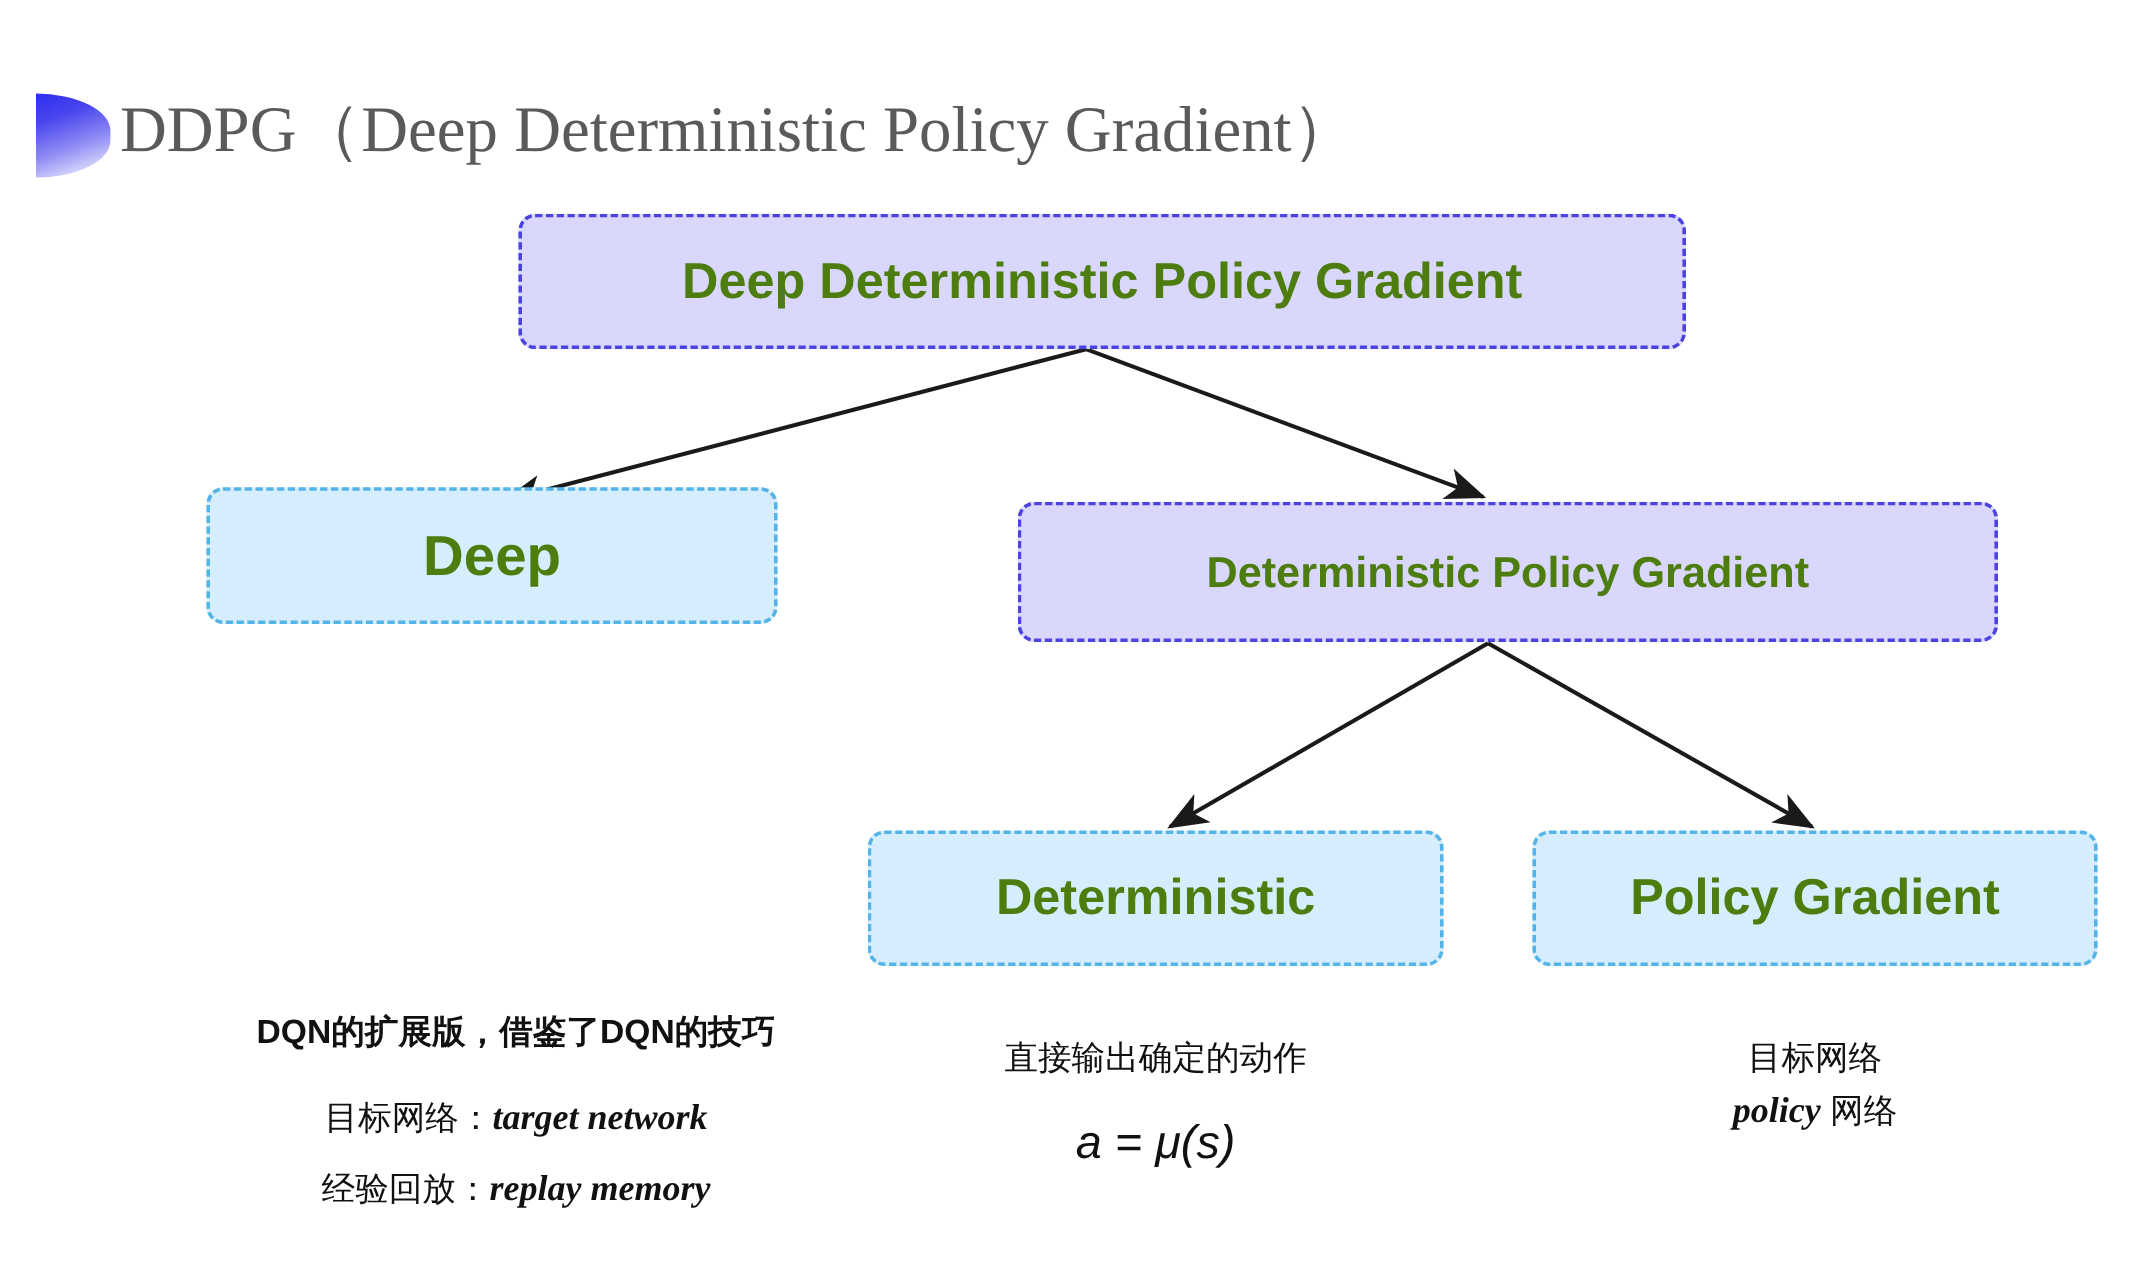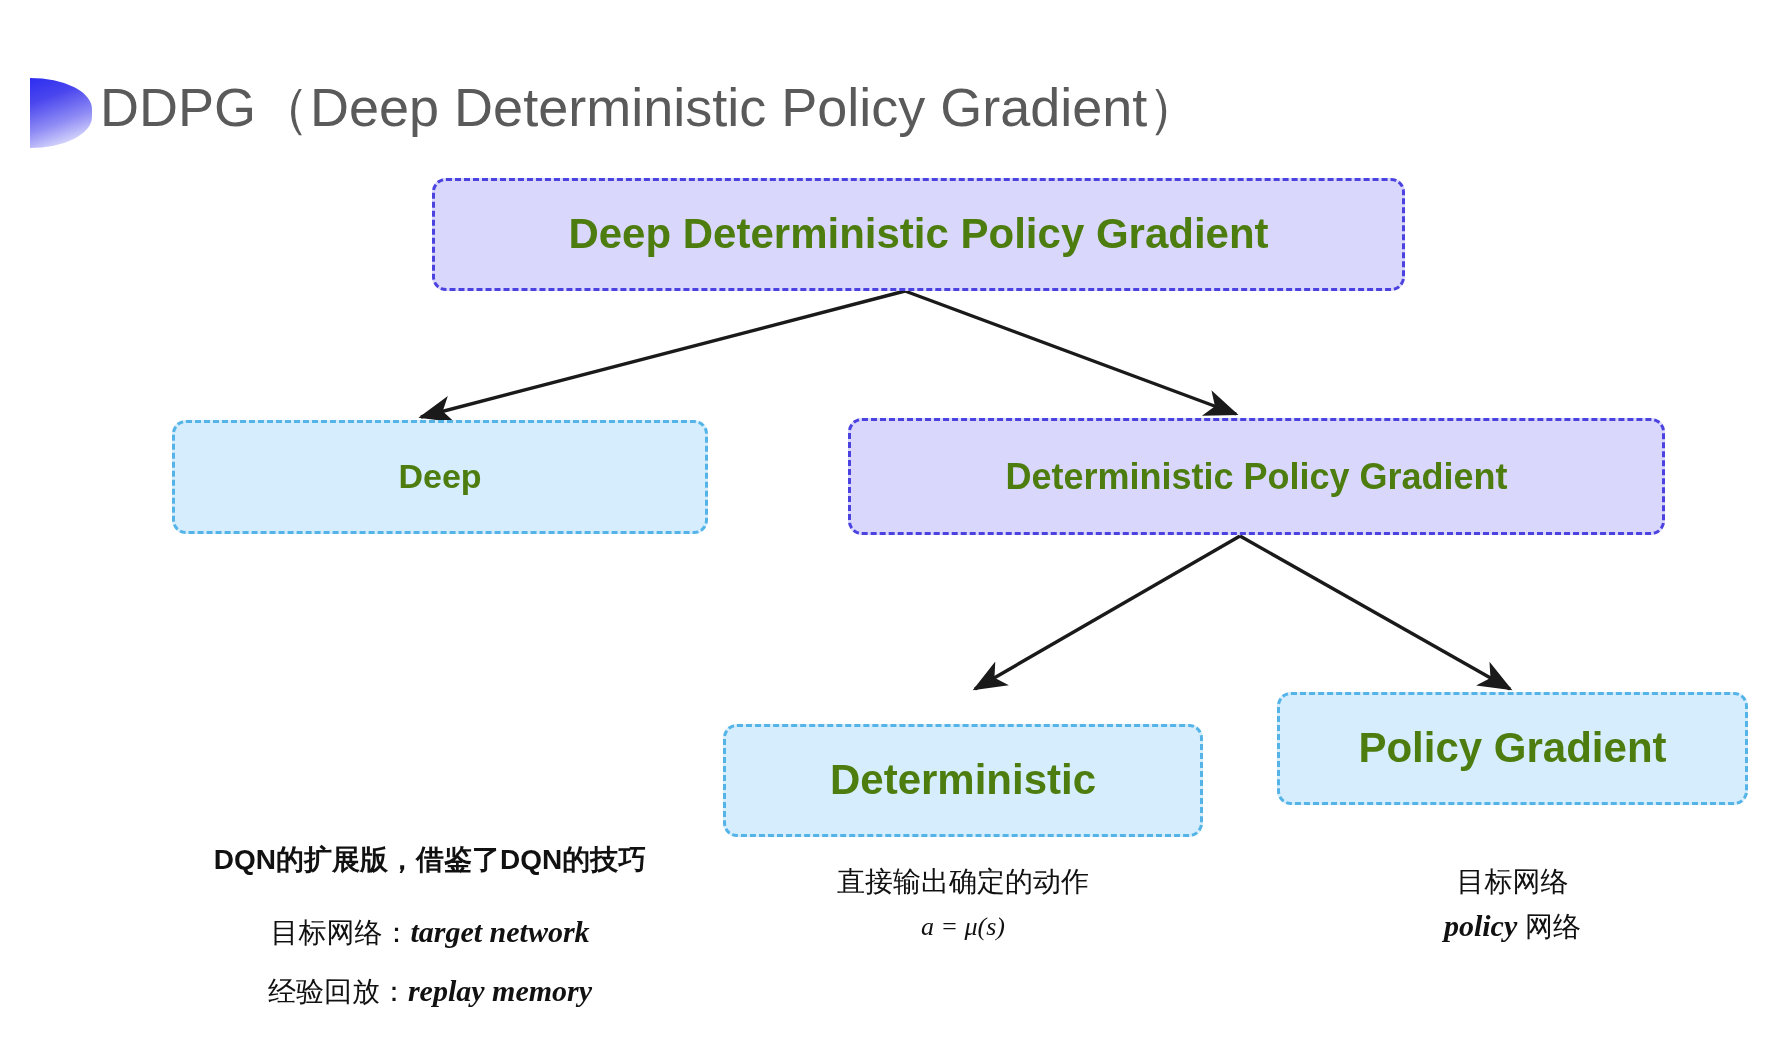--- a/index.html
+++ b/index.html
@@ -27,21 +27,21 @@
     border-top-left-radius:0;border-bottom-left-radius:0;
   }
   #title-text{
     position:absolute;
     left:100px;top:72px;
     font-size:54px;
     letter-spacing:0px;
     color:#5a5a5a;
     font-weight:400;
     white-space:nowrap;
-    font-family:Liberation Sans, sans-serif;
+    font-family:Liberation Serif, serif;
   }
 
   
   .node{
     position:absolute;
     box-sizing:border-box;
     display:flex;align-items:center;justify-content:center;
     border-radius:14px;
     color:#4d7c0f;
     font-weight:600;
@@ -52,23 +52,23 @@
   .node.purple{
     background:#d9d8fc;
     border:3px dashed #4b42e0;
   }
   .node.blue{
     background:#d5edfc;
     border:3px dashed #54b4e8;
   }
 
   #node-root{left:432px;top:178px;width:973px;height:113px;font-size:42px;}
-  #node-deep{left:172px;top:420px;width:536px;height:114px;font-size:34px;}
+  #node-deep{left:172px;top:406px;width:476px;height:114px;font-size:47px;}
   #node-dpg{left:848px;top:418px;width:817px;height:117px;font-size:36px;}
-  #node-det{left:723px;top:692px;width:480px;height:113px;font-size:42px;margin-top:32px;}
+  #node-det{left:723px;top:692px;width:480px;height:113px;font-size:42px;}
   #node-pg{left:1277px;top:692px;width:471px;height:113px;font-size:42px;}
 
   
   #arrows{position:absolute;left:0;top:0;width:1778px;height:1056px;pointer-events:none;}
 
   
   .caption{
     position:absolute;
     color:#111;
     text-align:center;
@@ -77,23 +77,23 @@
   }
   #cap-deep{left:110px;top:838px;width:640px;font-size:28px;}
   #cap-deep .ln{display:block;}
   #cap-deep .ln1{margin-bottom:28px;font-weight:bold;}
   #cap-deep .ln2,#cap-deep .ln3{margin-bottom:12px;}
   .sf{font-family:"Liberation Serif","DejaVu Serif",serif;font-style:italic;font-size:30px;font-weight:bold;}
   #cap-det{left:723px;top:860px;width:480px;font-size:28px;}
   #cap-pg{left:1277px;top:860px;width:471px;font-size:28px;}
   .cap-line{display:block;}
   .formula{
-    font-family:Liberation Serif, serif;
-    font-style:italic;font-size:26px;
-    display:block;margin-top:4px;
+    font-family:Liberation Sans, sans-serif;
+    font-style:italic;font-size:39px;
+    display:block;margin-top:20px;
   }
 </style>
 </head>
 <body>
 
 <div id="slide">
 
   <div id="title-decor"></div>
   <div id="title-text">DDPG（Deep Deterministic Policy Gradient）</div>
 

